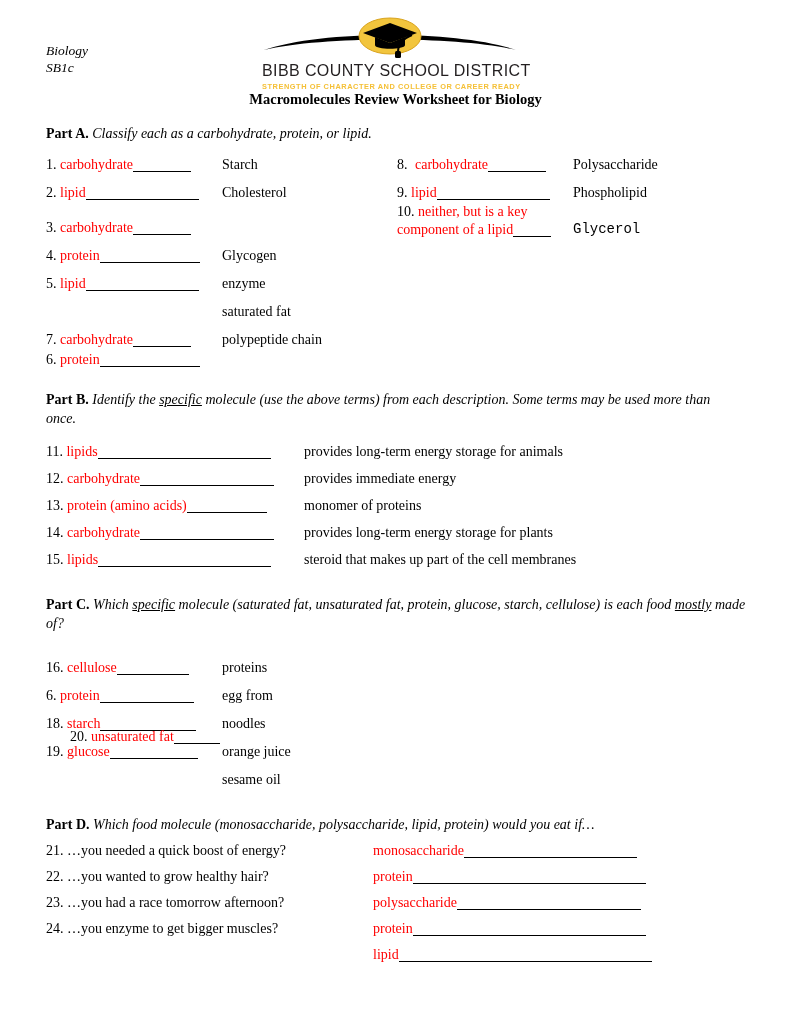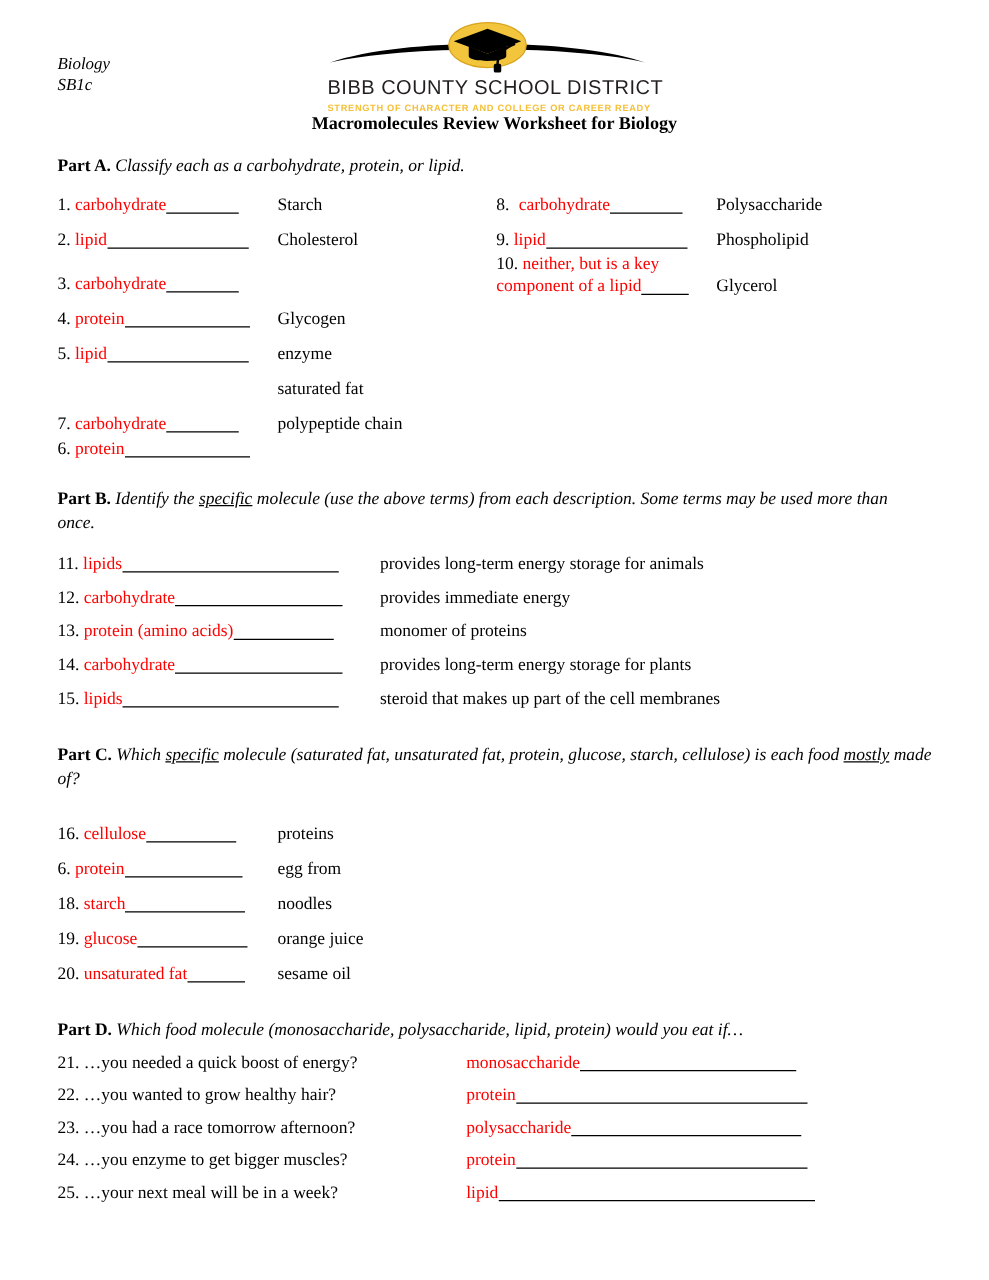--- a/index.html
+++ b/index.html
@@ -207,21 +207,21 @@
   </div>
   <div class="row partA2-term" style="top:184px;">Phospholipid</div>
 
   <div class="row colA2" style="top:203px;">
     <span class="num">10.</span>
     <span class="ans">neither, but is a key</span>
   </div>
   <div class="row colA2" style="top:221px;">
     <span class="ans">component of a lipid</span><span class="blank" style="width:38px"></span>
   </div>
-  <div class="row partA2-term" style="top:221px;">Glycerol</div>
+  <div class="row partA2-term" style="top:221px;font-family:Liberation Mono, monospace;">Glycerol</div>
 
   <div class="section-head" style="top:391px; width:690px;">
     <span class="lbl">Part B.</span>
     <span class="ins"><span>Identify the </span><u>specific</u><span> molecule (use the above terms) from each description. Some terms may be used more than once.</span></span>
   </div>
 
   <div class="row colA" style="top:443px;">
     <span class="num">11.</span>
     <span class="ans">lipids</span><span class="blank" style="width:173px"></span>
   </div>
@@ -273,21 +273,21 @@
     <span class="ans">starch</span><span class="blank" style="width:96px"></span>
   </div>
   <div class="row partC-term" style="top:715px;">noodles</div>
 
   <div class="row colA" style="top:743px;">
     <span class="num">19.</span>
     <span class="ans">glucose</span><span class="blank" style="width:88px"></span>
   </div>
   <div class="row partC-term" style="top:743px;">orange juice</div>
 
-  <div class="row colA" style="top:771px;">
+  <div class="row colA" style="top:728px;margin-left:24px;">
     <span class="num">20.</span>
     <span class="ans">unsaturated fat</span><span class="blank" style="width:46px"></span>
   </div>
   <div class="row partC-term" style="top:771px;">sesame oil</div>
 
   <div class="section-head" style="top:816px; width:700px;">
     <span class="lbl">Part D.</span>
     <span class="ins">Which food molecule (monosaccharide, polysaccharide, lipid, protein) would you eat if…</span>
   </div>
 
@@ -316,21 +316,17 @@
   </div>
 
   <div class="row partD-q" style="top:920px;">
     <span class="num">24.</span>
     <span class="term">…you enzyme to get bigger muscles?</span>
   </div>
   <div class="row partD-a" style="top:920px;">
     <span class="ans">protein</span><span class="blank" style="width:233px"></span>
   </div>
 
-  <div class="row partD-q" style="top:946px;">
-    <span class="num">25.</span>
-    <span class="term">…your next meal will be in a week?</span>
-  </div>
   <div class="row partD-a" style="top:946px;">
     <span class="ans">lipid</span><span class="blank" style="width:253px"></span>
   </div>
 
 </div>
 
 </body></html>

